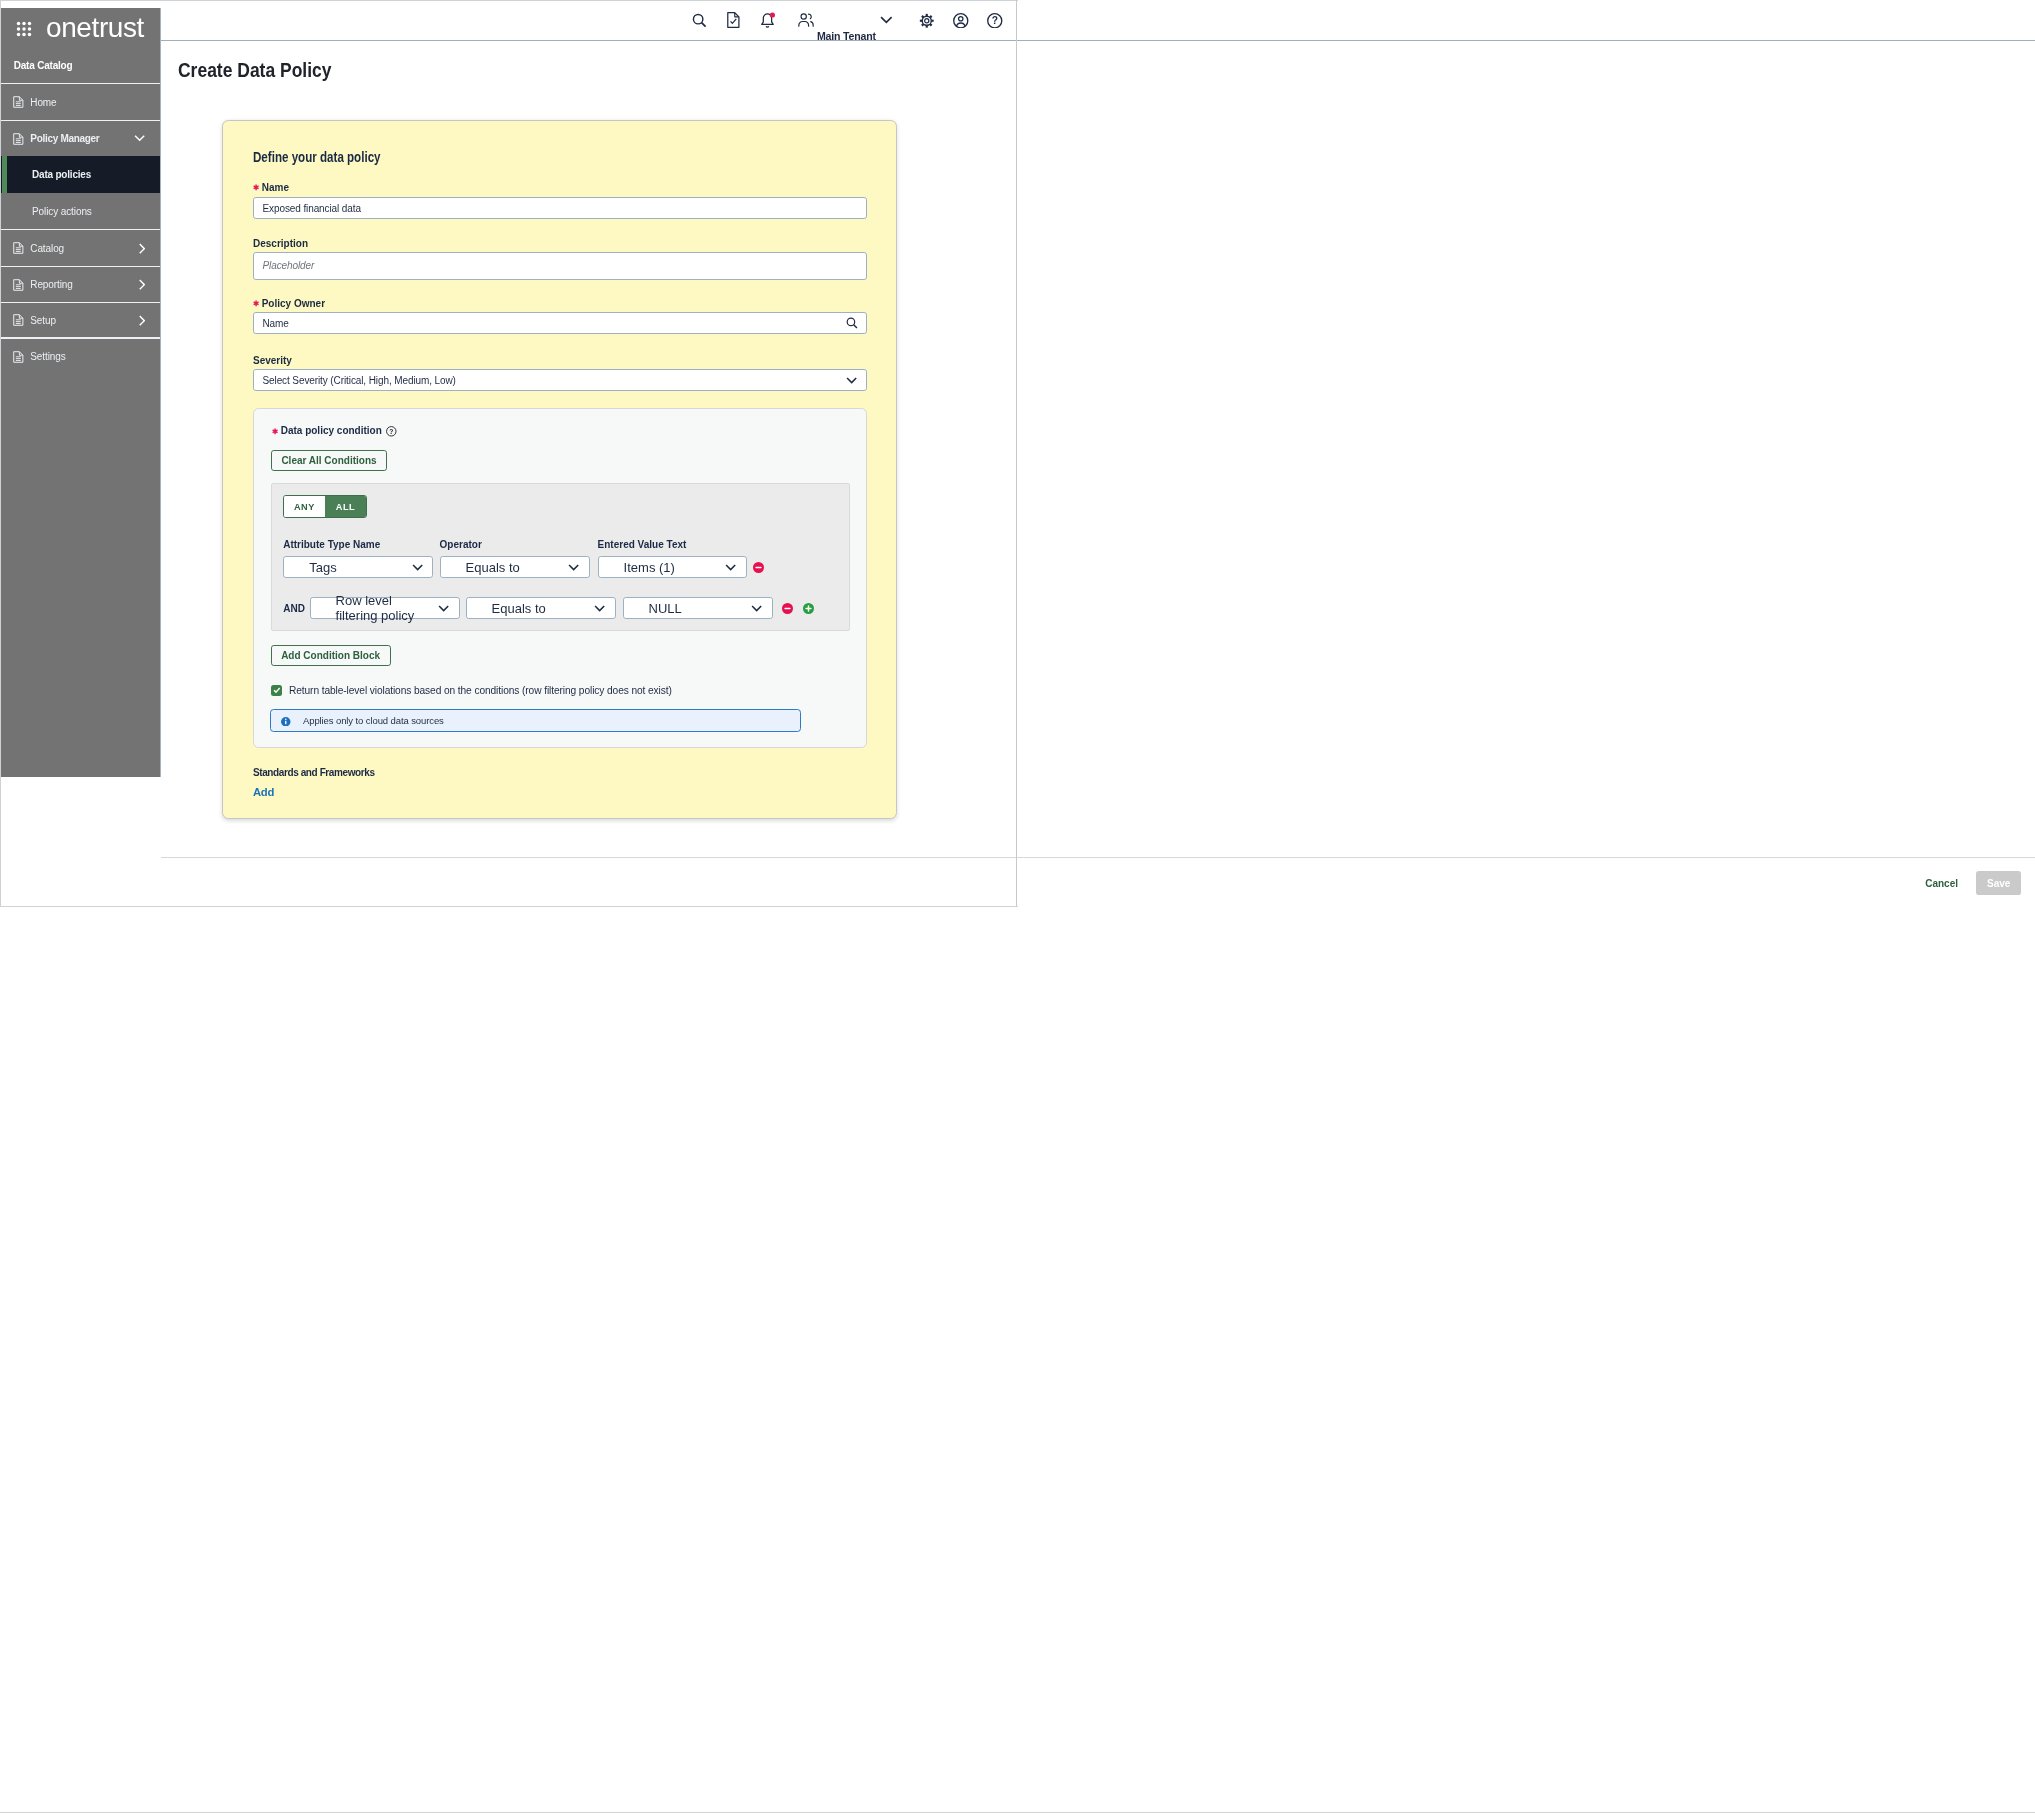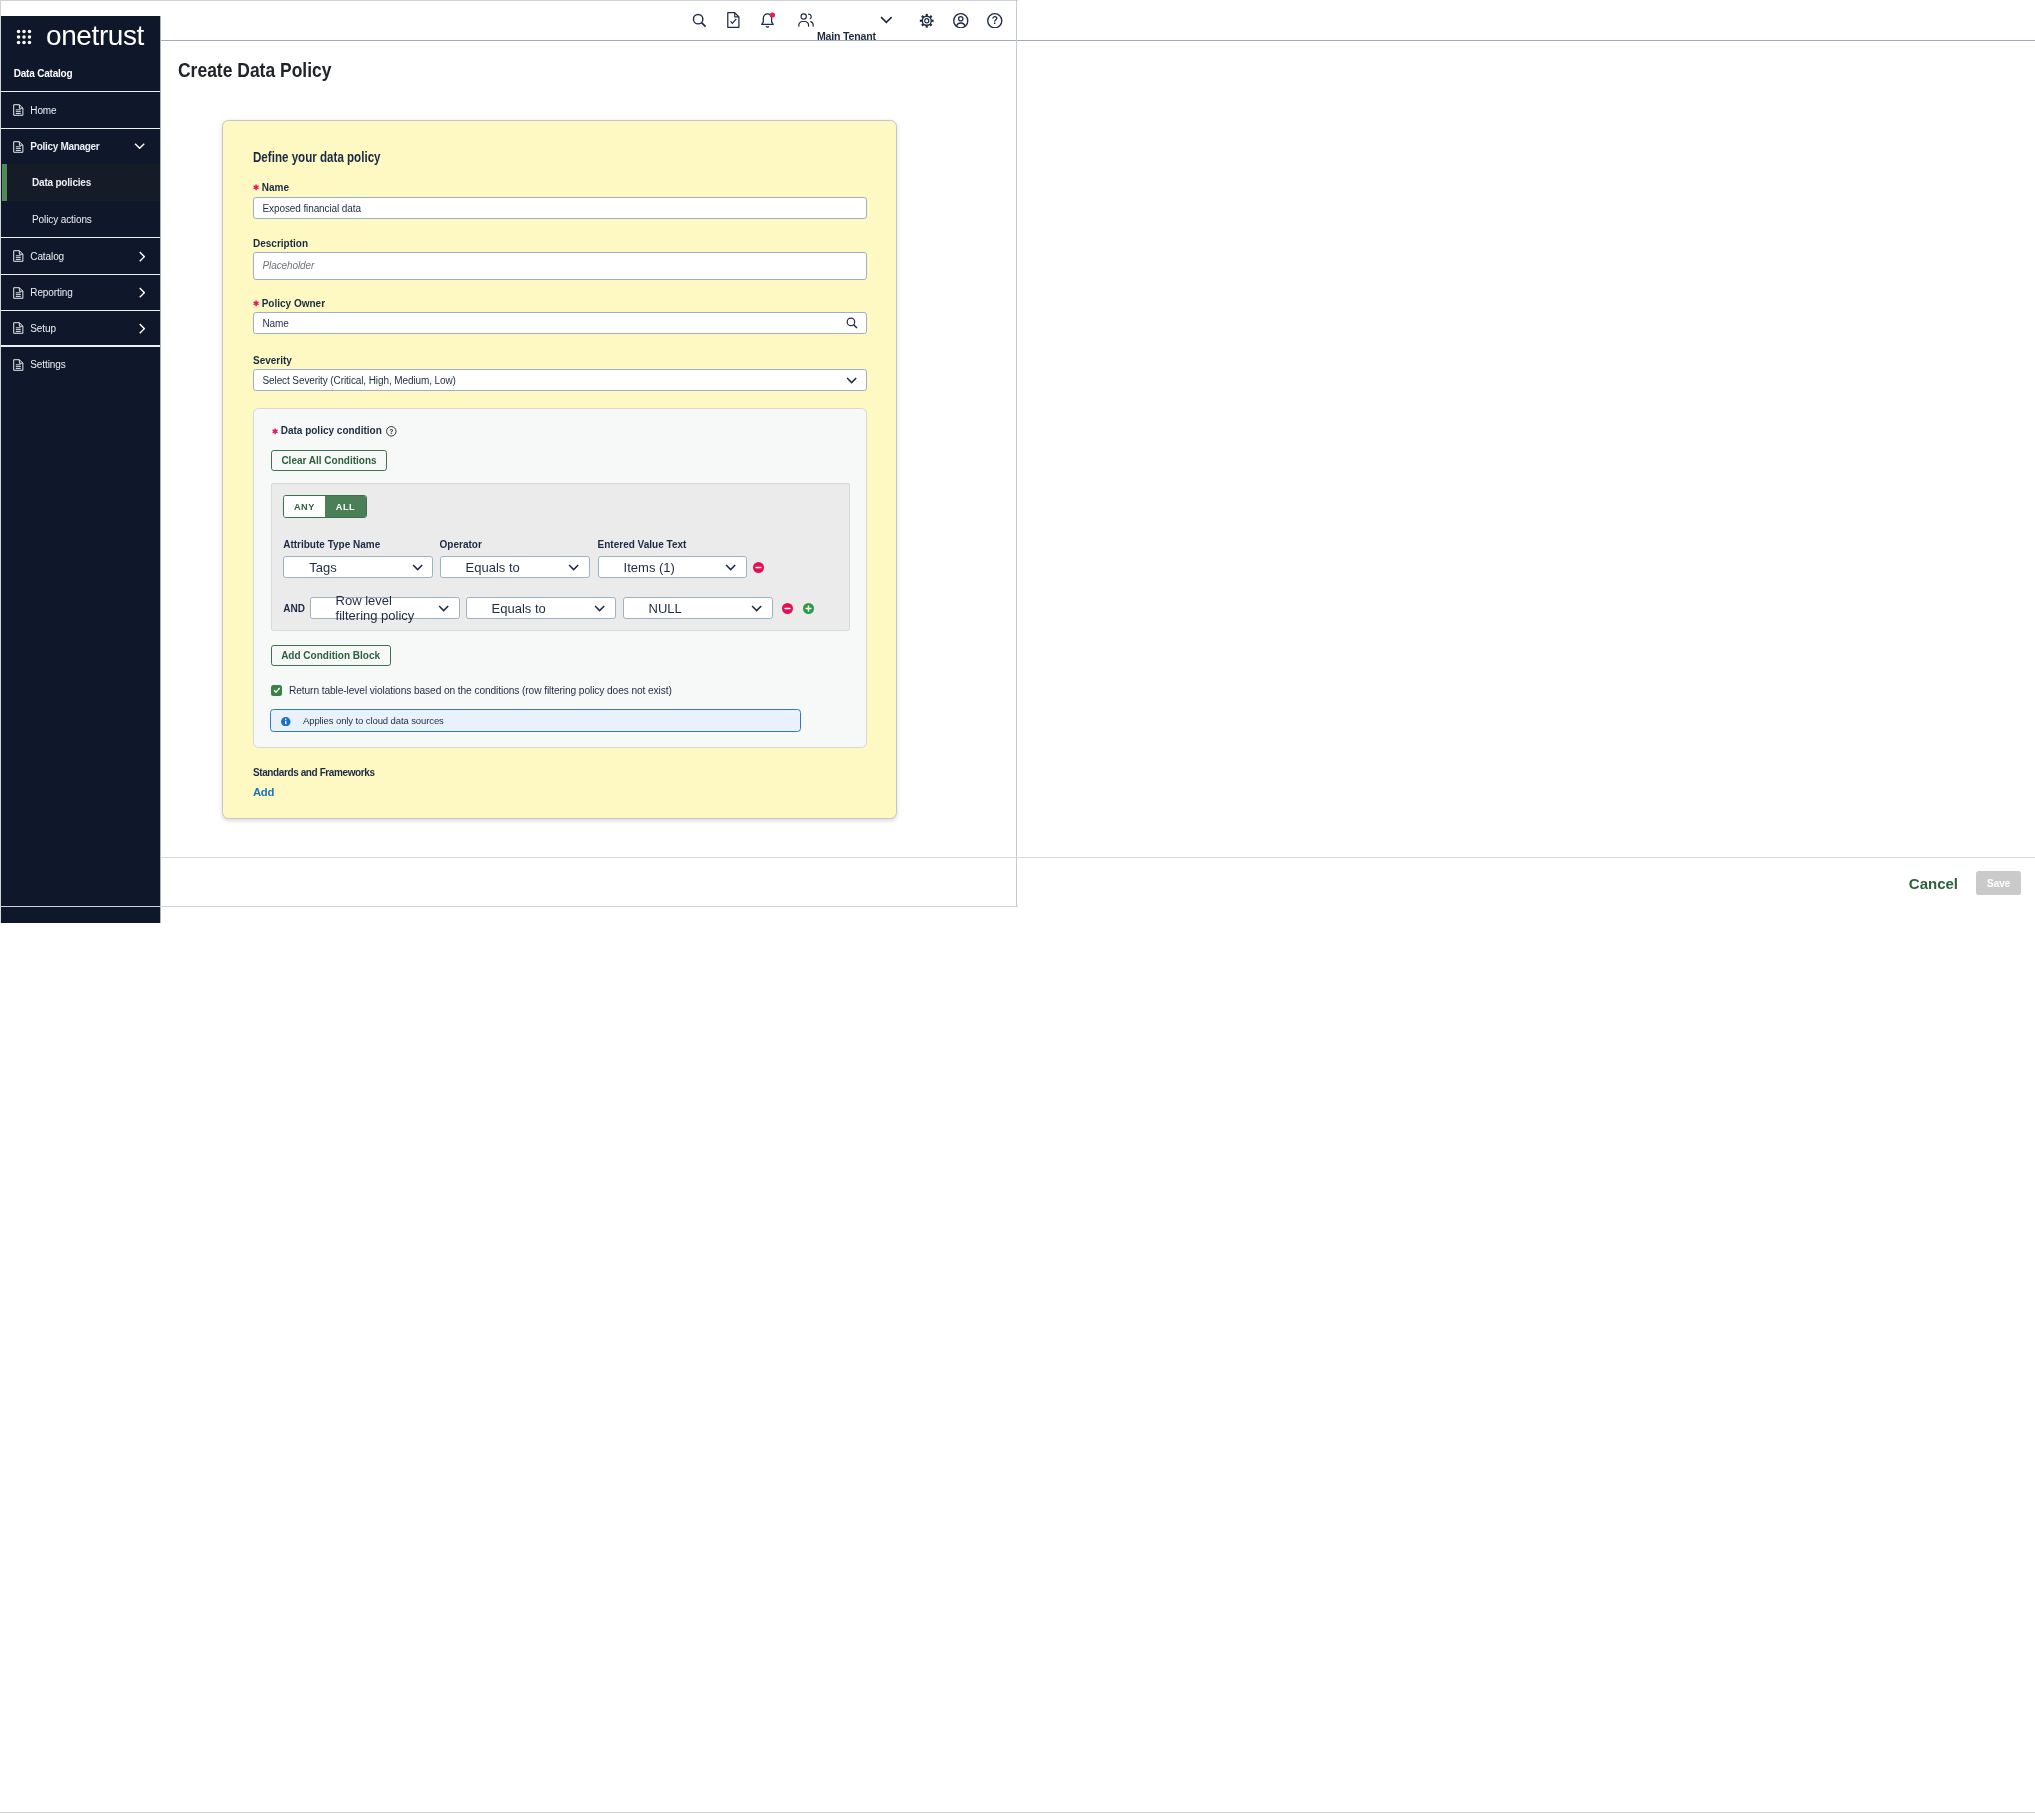--- a/index.html
+++ b/index.html
@@ -1,20 +1,20 @@
 <!DOCTYPE html>
 <html style="font-size:11.3px"><head>
 <meta charset="utf-8">
 <style>
 * { margin:0; padding:0; box-sizing:border-box; }
 html,body { width:1018px; height:907px; font-family:"Liberation Sans", sans-serif; background:#fff; overflow:hidden; }
 .abs { position:absolute; }
 
 
-#sidebar { position:absolute; left:0; top:16px; width:161px; height:907px; background:#0f172a; border-right:1.1px solid #a8b2bd; border-left:0.7px solid #d8d8d8; }
+#sidebar { position:absolute; left:0; top:8px; width:161px; height:769px; background:#737373; border-right:1.1px solid #a8b2bd; border-left:0.7px solid #d8d8d8; }
 .sep { height:1.1px; background:#eef0f3; }
 .logo { position:relative; height:40px; }
 .logo svg { position:absolute; left:14px; top:12.4px; }
 .logotext { position:absolute; left:45px; top:6px; color:#fff; font-size:28px; letter-spacing:-0.4px; line-height:28px; }
 .sblabel { height:35px; color:#fff; font-weight:bold; font-size:10px; letter-spacing:-0.2px; display:flex; align-items:center; padding-left:12.7px; }
 .navitem { display:flex; align-items:center; color:#eceff3; font-size:10px; letter-spacing:-0.1px; padding-left:12px; position:relative; }
 .navitem .doc { margin-right:6.7px; flex:none; }
 .navitem .chev { position:absolute; right:15px; }
 .navitem.b { font-weight:bold; letter-spacing:-0.3px; }
 .subitem { display:flex; align-items:center; color:#eceff3; font-size:10px; letter-spacing:-0.1px; padding-left:31px; position:relative; }
@@ -57,21 +57,21 @@
 
 #banner { position:absolute; left:16px; top:300px; width:531px; height:23px; background:#e9f2fc; border:0.7px solid #2e7ac6; border-radius:3.5px; }
 #banner .itxt { position:absolute; left:32px; top:5.3px; font-size:9.5px; letter-spacing:-0.1px; color:#1f2b43; }
 
 
 #stdlbl { position:absolute; left:30px; top:646px; font-size:10px; line-height:11.3px; letter-spacing:-0.4px; font-weight:bold; color:#1b2a44; }
 #addlink { position:absolute; left:30px; top:665px; font-size:11.3px; line-height:13.4px; letter-spacing:-0.3px; font-weight:bold; color:#1c72b8; }
 
 
 #footer { position:absolute; left:161px; right:0; top:857px; height:48px; border-top:0.7px solid #d8d8d8; background:#fff; }
-#cancel { position:absolute; right:77px; top:20px; font-size:15px; line-height:11.3px; font-weight:bold; color:#2c5f3c; }
+#cancel { position:absolute; right:77px; top:20px; font-size:10px; line-height:11.3px; font-weight:bold; color:#2c5f3c; }
 #save { position:absolute; right:13.8px; top:13px; width:45px; height:24px; background:#cacaca; border-radius:2.8px; color:#fff; font-weight:bold; font-size:10px; display:flex; align-items:center; justify-content:center; }
 #botline { position:absolute; left:0; right:0; bottom:0; height:1.1px; background:#d2d2d2; }
 </style>
 </head>
 <body>
 
 <div id="sidebar">
   <div class="logo">
     <svg width="18.3" height="18.3" viewBox="0 0 26 26">
       <g fill="#fff">

